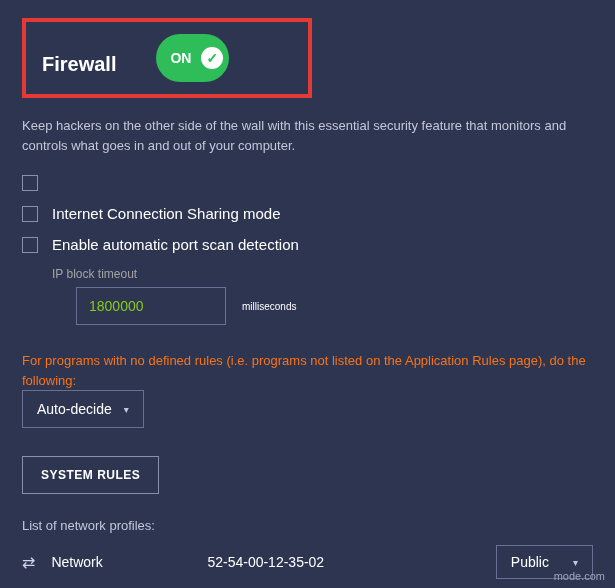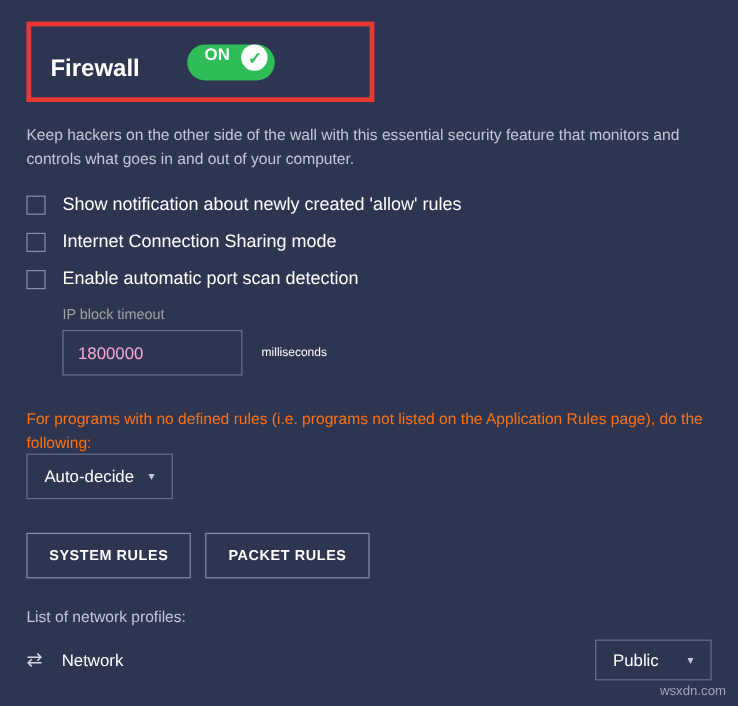--- a/index.html
+++ b/index.html
@@ -26,24 +26,24 @@
       margin-bottom: 18px;
     }
     .title {
       font-size: 20px;
       font-weight: 700;
       color: #fff;
       margin-top: 12px;
     }
     .toggle {
       display: inline-flex;
-      align-items: flex-start;
+      align-items: center;
       background: #2ebd59;
       border-radius: 999px;
-      height: 30px;
+      height: 48px;
       padding: 0 6px 0 14px;
       gap: 10px;
       cursor: pointer;
     }
     .toggle-label {
       font-weight: 700;
       font-size: 14px;
       color: #fff;
     }
     .toggle-circle {
@@ -91,24 +91,25 @@
       margin-bottom: 6px;
     }
     .field-row {
       display: flex;
       align-items: center;
       gap: 16px;
     }
     .text-input {
       background: transparent;
       border: 1px solid #6a7091;
-      color: #f9a8d4;
+      color: #84cc16;
       padding: 10px 12px;
       font-size: 14px;
       width: 150px;
+      margin-left: 24px;
     }
     .unit {
       color: #fff;
       font-size: 10px;
     }
     .section-text {
       color: #f97316;
       font-size: 13px;
       line-height: 1.5;
       margin-top: 26px;
@@ -123,21 +124,20 @@
       padding: 10px 14px;
       font-size: 14px;
       cursor: pointer;
     }
     .chevron {
       font-size: 10px;
       color: #c3c7d8;
     }
     .button-row {
       display: flex;
-      gap: 12px;
       margin-top: 28px;
       margin-bottom: 24px;
     }
     .outline-btn {
       background: transparent;
       border: 1px solid #8a90a8;
       color: #fff;
       padding: 11px 18px;
       font-size: 12px;
       font-weight: 700;
@@ -199,21 +199,20 @@
     <span class="toggle-circle">
       <span class="toggle-check">✓</span>
     </span>
   </div>
 </div>
 
 <p class="desc">Keep hackers on the other side of the wall with this essential security feature that monitors and controls what goes in and out of your computer.</p>
 
 <div class="checkbox-row">
   <span class="checkbox"></span>
-  <span>Show notification about newly created 'allow' rules</span>
 </div>
 
 <div class="checkbox-row">
   <span class="checkbox"></span>
   <span>Internet Connection Sharing mode</span>
 </div>
 
 <div class="checkbox-row">
   <span class="checkbox"></span>
   <span>Enable automatic port scan detection</span>
@@ -229,30 +228,30 @@
 
 <p class="section-text">For programs with no defined rules (i.e. programs not listed on the Application Rules page), do the following:</p>
 
 <button class="select-btn">
   <span>Auto-decide</span>
   <span class="chevron">▾</span>
 </button>
 
 <div class="button-row">
   <button class="outline-btn">SYSTEM RULES</button>
-  <button class="outline-btn">PACKET RULES</button>
 </div>
 
 <div class="profiles-label">List of network profiles:</div>
 
 <div class="profile-row">
   <span class="network-icon">⇄</span>
   <span class="profile-name">Network</span>
+  <span class="profile-mac">52-54-00-12-35-02</span>
   <button class="profile-select">
     <span>Public</span>
     <span class="chevron">▾</span>
   </button>
 </div>
 
-<div class="watermark">wsxdn.com</div>
+<div class="watermark">mode.com</div>
 
 
 
 
 </body></html>

